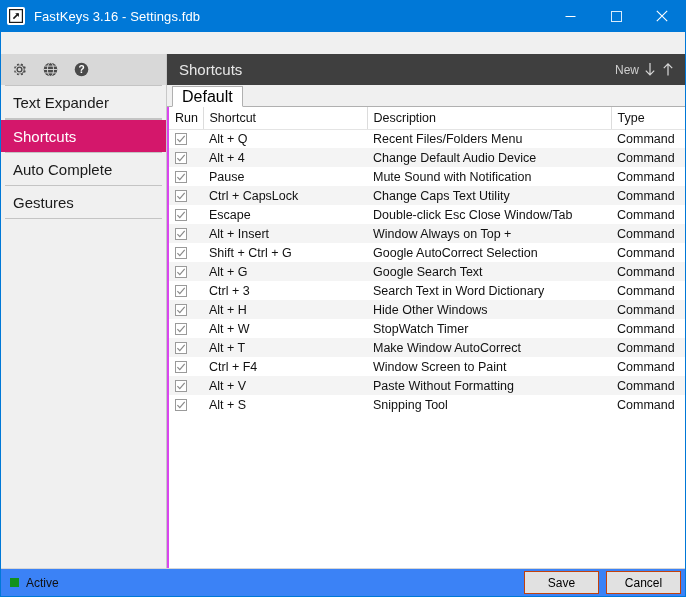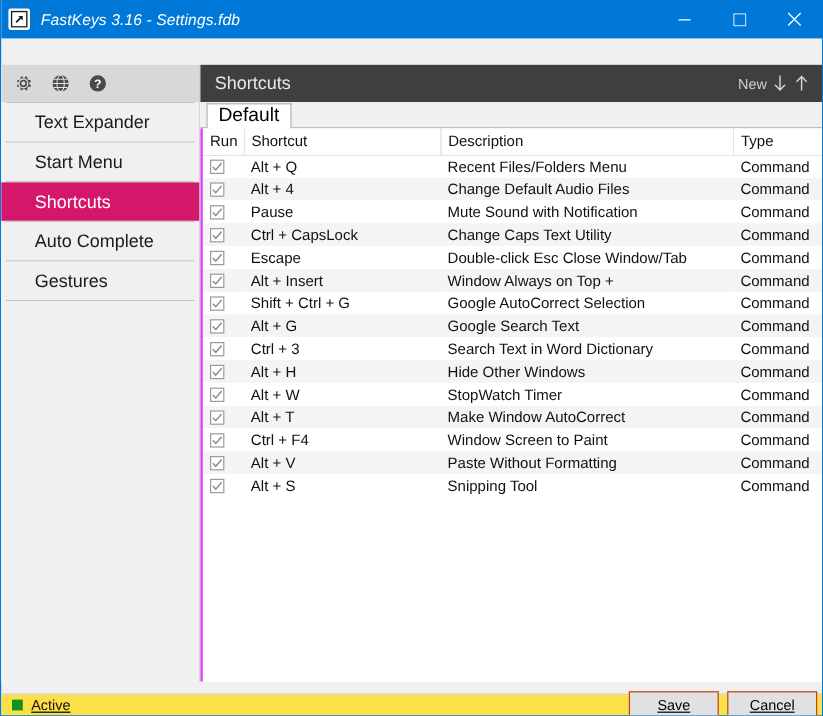--- a/index.html
+++ b/index.html
@@ -34,21 +34,20 @@
     background: #ffffff;
     border-radius: 2px;
     display: flex; align-items: center; justify-content: center;
     flex: none;
   }
   .app-icon svg { display: block; }
   .title-text {
     font-size: 13px;
     letter-spacing: 0.1px;
     white-space: nowrap;
-    font-style: italic;
   }
   .win-controls {
     margin-left: auto;
     display: flex; height: 32px;
   }
   .win-btn {
     width: 46px; height: 32px;
     display: flex; align-items: center; justify-content: center;
   }
 
@@ -105,21 +104,21 @@
     margin: 0 4px;
     flex: none;
   }
   .nav {
     display: flex; flex-direction: column;
     flex: none;
   }
   .nav-item {
     height: 32px;
     display: flex; align-items: center;
-    padding-left: 28px;
+    padding-left: 12px;
     font-size: 15px;
     color: #1a1a1a;
     background: #f0f0f0;
     white-space: nowrap;
   }
   .nav-item.selected {
     background: #d4176b;
     color: #ffffff;
   }
   .sidebar-fill { flex: 1 1 auto; background: #f0f0f0; }
@@ -237,27 +236,26 @@
     display: inline-flex;
     align-items: center; justify-content: center;
     vertical-align: middle;
   }
   .cbox svg { display: block; }
 
   
   .statusbar {
     position: absolute;
     left: 0; right: 0; bottom: 0;
-    height: 18px;
-    background: #fde047;
+    height: 28px;
+    background: #3b82f6;
     border-top: 1px solid #d6d6d6;
     display: flex;
     align-items: center;
     padding: 0 2px 0 9px;
-    text-decoration: underline;
   }
   .status-dot {
     width: 9px; height: 9px;
     background: #12911b;
     margin-right: 7px;
     flex: none;
   }
   .status-text {
     font-size: 12px;
     color: #111;
@@ -343,23 +341,20 @@
           </svg>
         </div>
       </div>
 
       <div class="nav">
         <div class="sidebar-sep"></div>
         <div class="nav-item">
           <span>Text Expander</span>
         </div>
         <div class="sidebar-sep"></div>
-        <div class="nav-item">
-          <span>Start Menu</span>
-        </div>
         <div class="sidebar-sep"></div>
         <div class="nav-item selected">
           <span>Shortcuts</span>
         </div>
         <div class="sidebar-sep"></div>
         <div class="nav-item">
           <span>Auto Complete</span>
         </div>
         <div class="sidebar-sep"></div>
         <div class="nav-item">
@@ -423,21 +418,21 @@
                 <td>Recent Files/Folders Menu</td>
                 <td class="c-type">Command</td>
               </tr>
               <tr class="alt">
                 <td class="c-run"><span class="cbox">
                     <svg width="10" height="10" viewBox="0 0 10 10" aria-hidden="true">
                       <path d="M1.4 5.1 L3.8 7.6 L8.7 1.9" stroke="#8a8a8a" stroke-width="1.2" fill="none"></path>
                     </svg>
                   </span></td>
                 <td class="c-sc">Alt + 4</td>
-                <td>Change Default Audio Files</td>
+                <td>Change Default Audio Device</td>
                 <td class="c-type">Command</td>
               </tr>
               <tr>
                 <td class="c-run"><span class="cbox">
                     <svg width="10" height="10" viewBox="0 0 10 10" aria-hidden="true">
                       <path d="M1.4 5.1 L3.8 7.6 L8.7 1.9" stroke="#8a8a8a" stroke-width="1.2" fill="none"></path>
                     </svg>
                   </span></td>
                 <td class="c-sc">Pause</td>
                 <td>Mute Sound with Notification</td>

